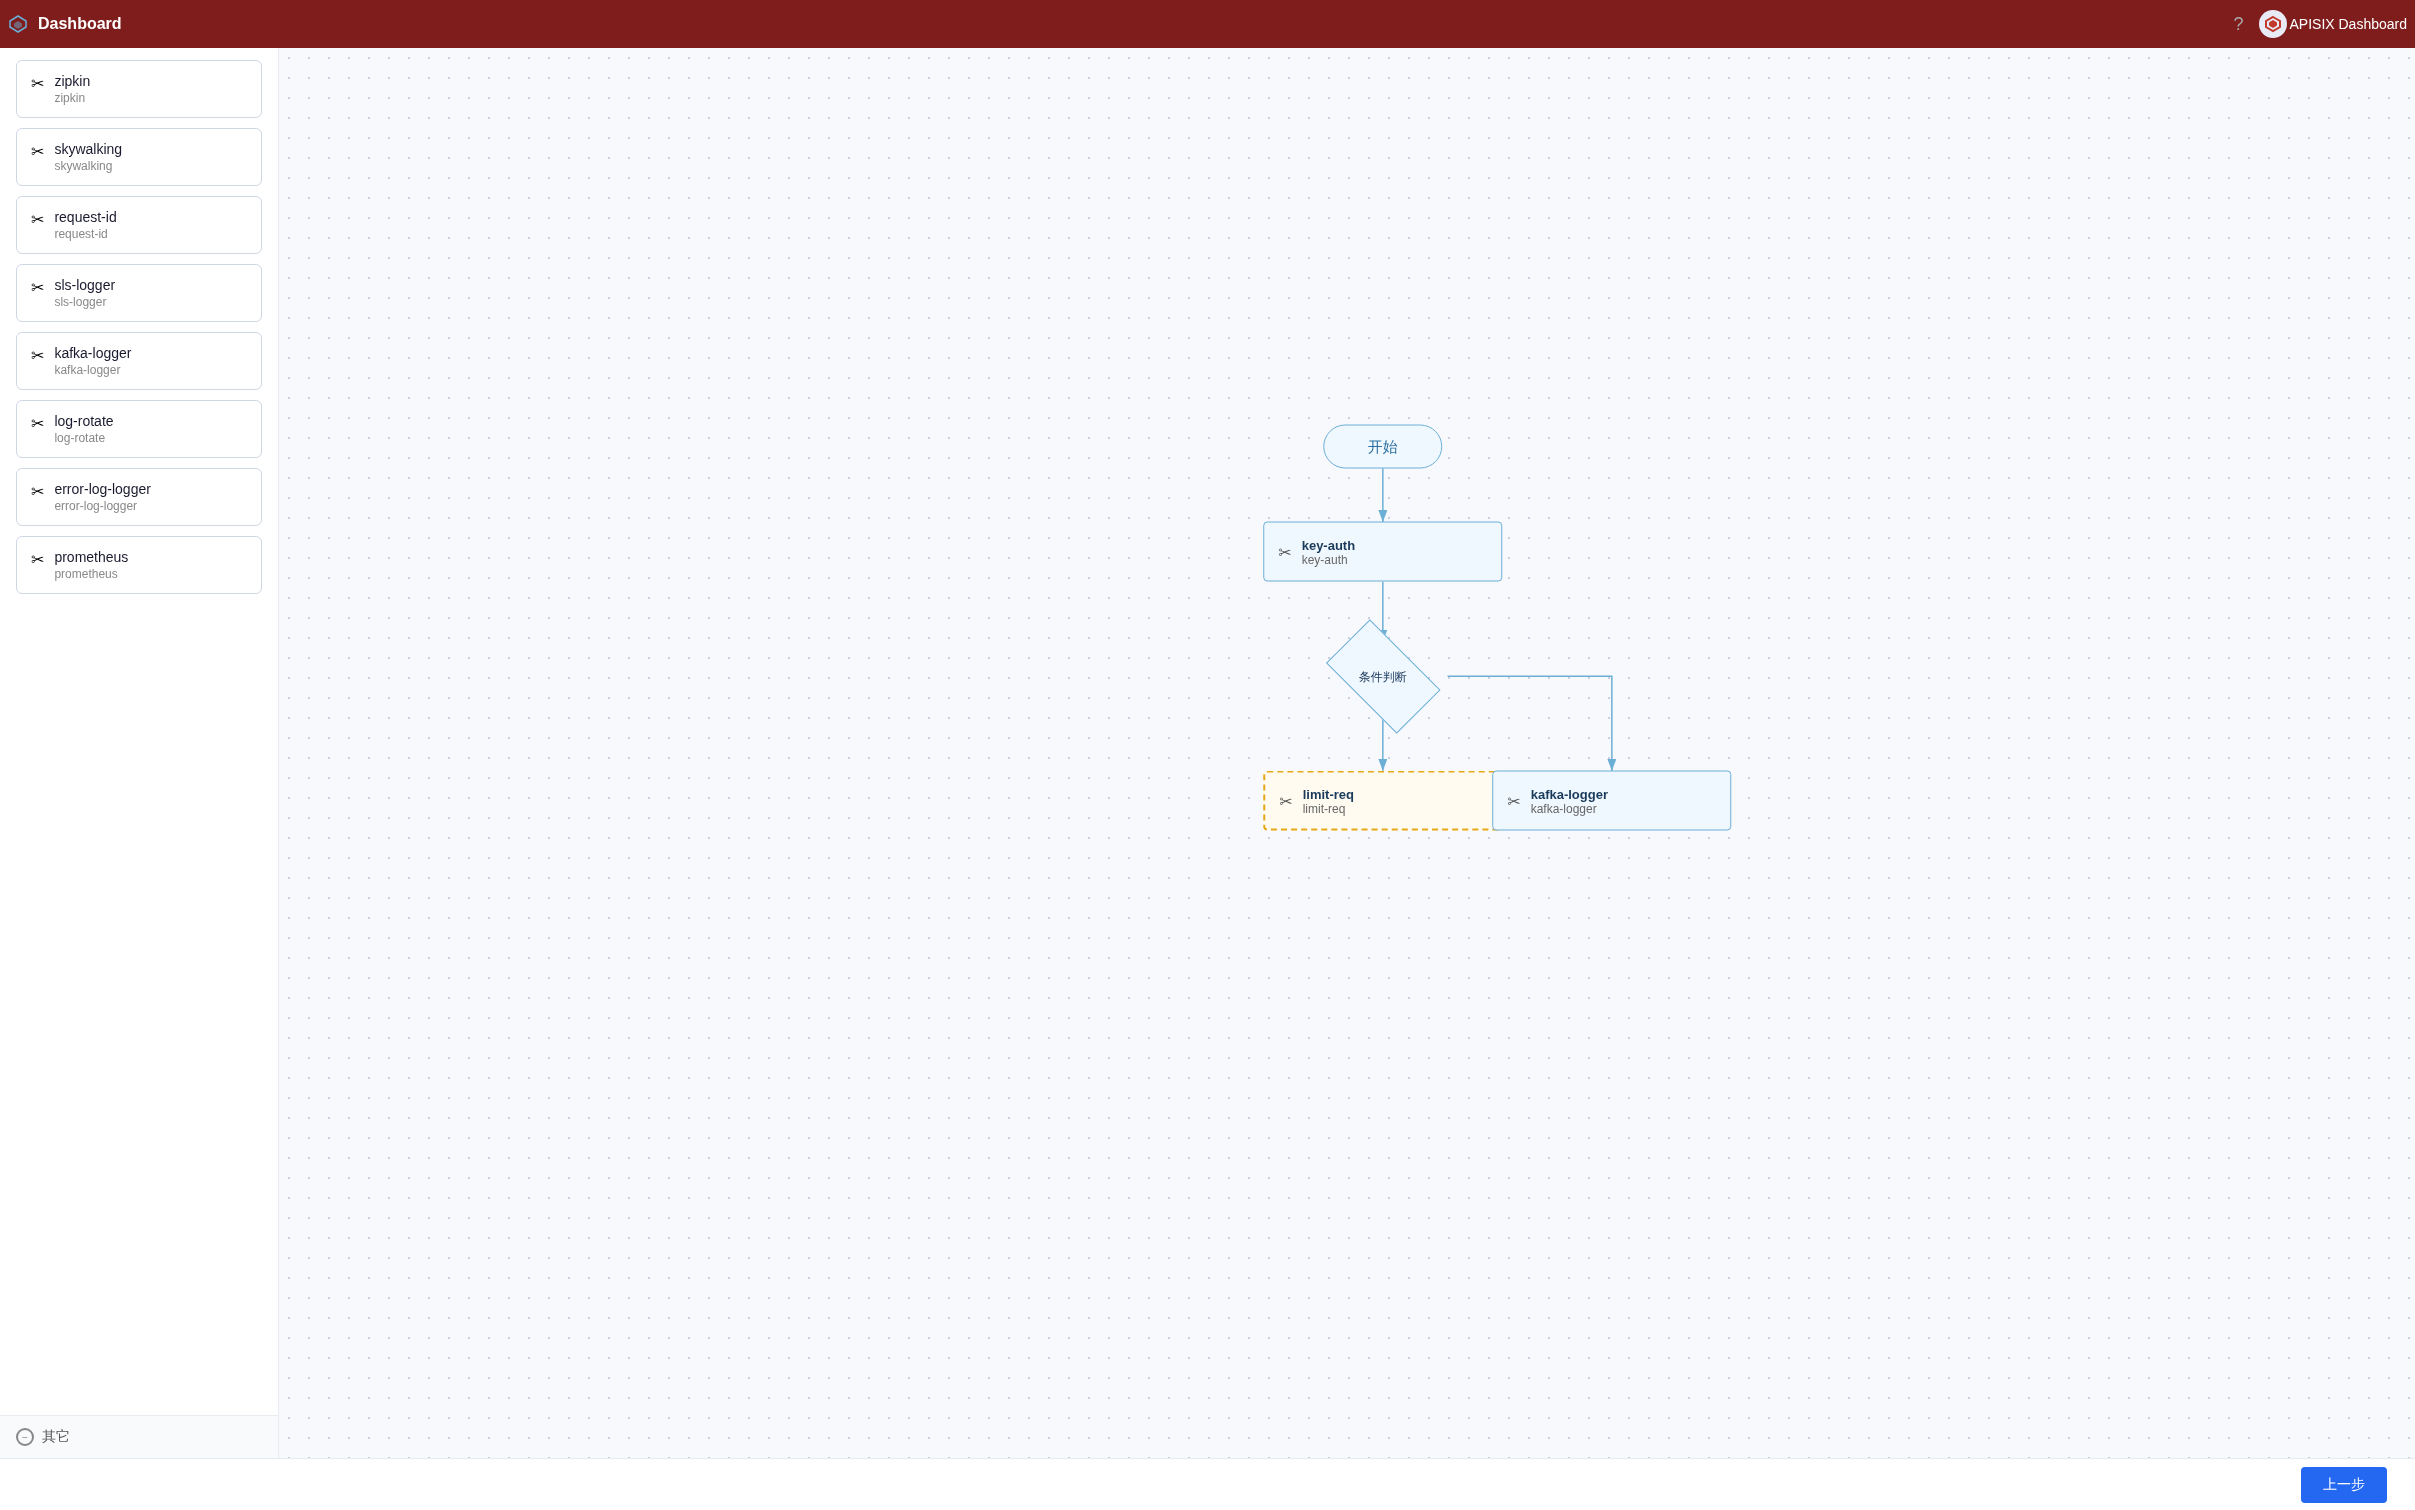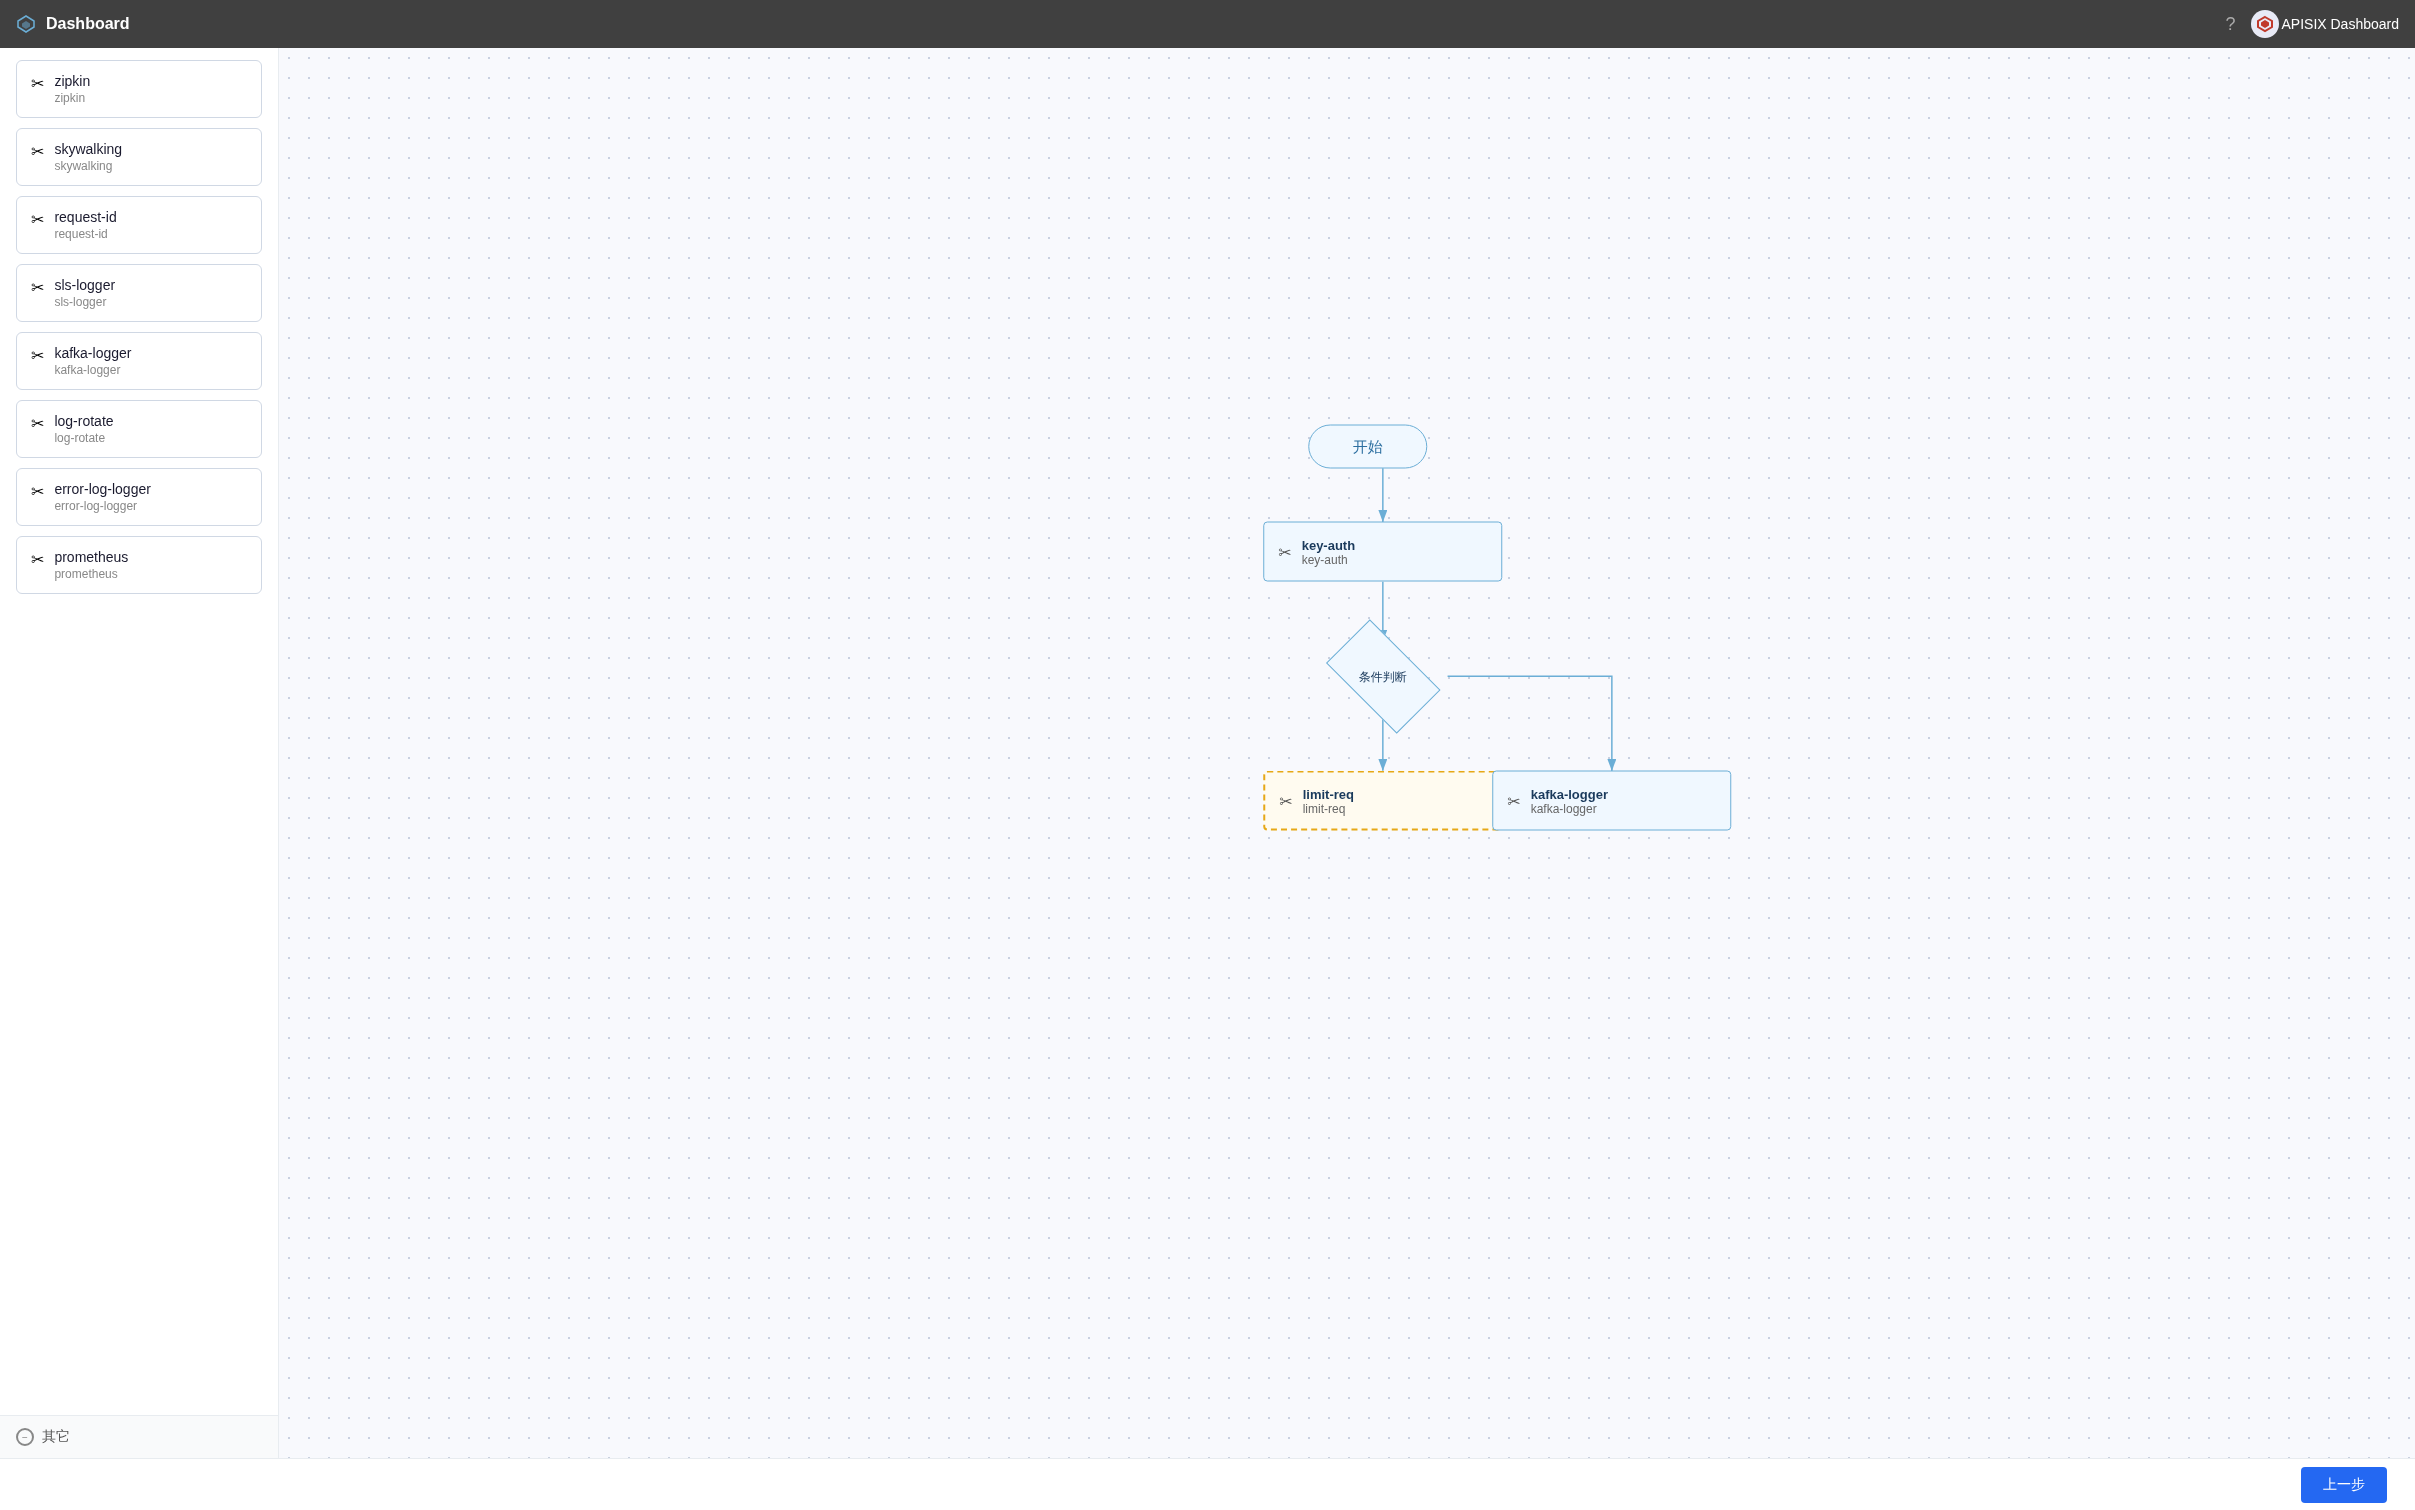--- a/index.html
+++ b/index.html
@@ -7,27 +7,27 @@
       font-family: -apple-system, BlinkMacSystemFont, 'Segoe UI', sans-serif;
       background: #f5f7fa;
       height: 100vh;
       display: flex;
       flex-direction: column;
       overflow: hidden;
     }
 
     
     .header {
-      background: #404040;
+      background: #7f1d1d;
       color: #fff;
       height: 48px;
       display: flex;
       align-items: center;
       justify-content: space-between;
-      padding: 0 16px;
+      padding: 0 8px;
       flex-shrink: 0;
     }
     .header-left {
       display: flex;
       align-items: center;
       gap: 10px;
     }
     .header-logo {
       width: 20px;
       height: 20px;
@@ -300,21 +300,21 @@
 
         <line x1="330" y1="64" x2="330" y2="118" stroke="#6baed6" stroke-width="1.5" marker-end="url(#arrowhead)"></line>
 
         <line x1="330" y1="178" x2="330" y2="238" stroke="#6baed6" stroke-width="1.5" marker-end="url(#arrowhead)"></line>
 
         <line x1="330" y1="308" x2="330" y2="368" stroke="#6baed6" stroke-width="1.5" marker-end="url(#arrowhead)"></line>
 
         <polyline points="395,273 560,273 560,368" fill="none" stroke="#6baed6" stroke-width="1.5" marker-end="url(#arrowhead)"></polyline>
       </svg>
 
-      <div style="position:absolute; left:254px; top:20px; width:119px; height:44px; border:1.5px solid #6baed6; border-radius:22px; background:#f0f8ff; display:flex; align-items:center; justify-content:center; font-size:15px; color:#2c6fa0; font-weight:500;">
+      <div style="position:absolute; left:269px; top:20px; width:119px; height:44px; border:1.5px solid #6baed6; border-radius:22px; background:#f0f8ff; display:flex; align-items:center; justify-content:center; font-size:15px; color:#2c6fa0; font-weight:500;">
         <span>开始</span>
       </div>
 
       <div style="position:absolute; left:209px; top:117px; width:239px; height:60px; border:1.5px solid #6baed6; border-radius:4px; background:#f0f8ff; display:flex; align-items:center; gap:10px; padding:10px 14px;">
         <span style="font-size:16px; color:#555;">✂</span>
         <div>
           <div style="font-size:13px; font-weight:600; color:#1a3a5c;">key-auth</div>
           <div style="font-size:12px; color:#666;">key-auth</div>
         </div>
       </div>

